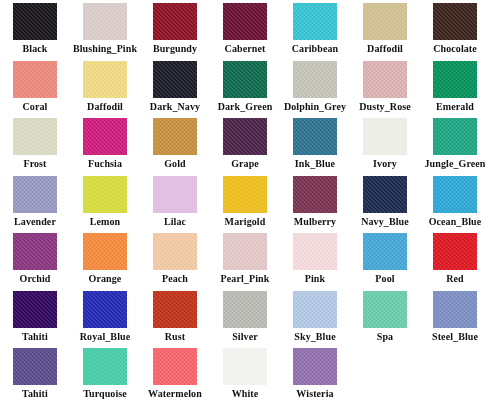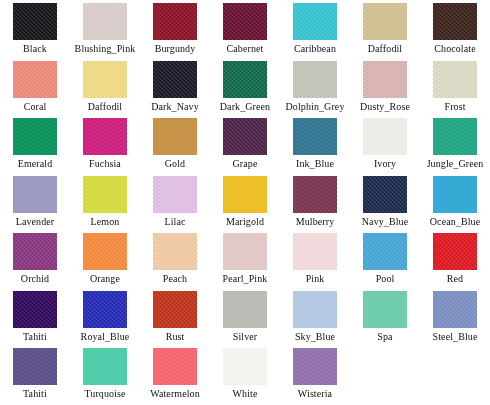--- a/index.html
+++ b/index.html
@@ -50,20 +50,21 @@
                       rgba(0,0,0,0.045) 75%, transparent 75%, transparent);
   }
   .swatch-label {
     margin-top: 3px;
     font-size: 10px;
     line-height: 11px;
     color: #111111;
     white-space: nowrap;
     letter-spacing: 0.1px;
     text-align: center;
+    font-weight: bold;
   }
 </style>
 </head>
 <body>
 
 <div id="swatch-grid">
     <div class="swatch-cell">
       <div class="swatch-chip" title="Black" style="background-color: rgb(23, 21, 26);"></div>
       <div class="swatch-label">Black</div>
     </div>
@@ -109,26 +110,26 @@
     </div>
     <div class="swatch-cell">
       <div class="swatch-chip" title="Dolphin_Grey" style="background-color: rgb(199, 198, 188);"></div>
       <div class="swatch-label">Dolphin_Grey</div>
     </div>
     <div class="swatch-cell">
       <div class="swatch-chip" title="Dusty_Rose" style="background-color: rgb(221, 180, 182);"></div>
       <div class="swatch-label">Dusty_Rose</div>
     </div>
     <div class="swatch-cell">
+      <div class="swatch-chip" title="Emerald" style="background-color: rgb(3, 146, 89);"></div>
+      <div class="swatch-label">Emerald</div>
+    </div>
+    <div class="swatch-cell">
       <div class="swatch-chip" title="Frost" style="background-color: rgb(222, 220, 198);"></div>
       <div class="swatch-label">Frost</div>
-    </div>
-    <div class="swatch-cell">
-      <div class="swatch-chip" title="Emerald" style="background-color: rgb(3, 146, 89);"></div>
-      <div class="swatch-label">Emerald</div>
     </div>
     <div class="swatch-cell">
       <div class="swatch-chip" title="Fuchsia" style="background-color: rgb(208, 27, 125);"></div>
       <div class="swatch-label">Fuchsia</div>
     </div>
     <div class="swatch-cell">
       <div class="swatch-chip" title="Gold" style="background-color: rgb(200, 145, 63);"></div>
       <div class="swatch-label">Gold</div>
     </div>
     <div class="swatch-cell">

